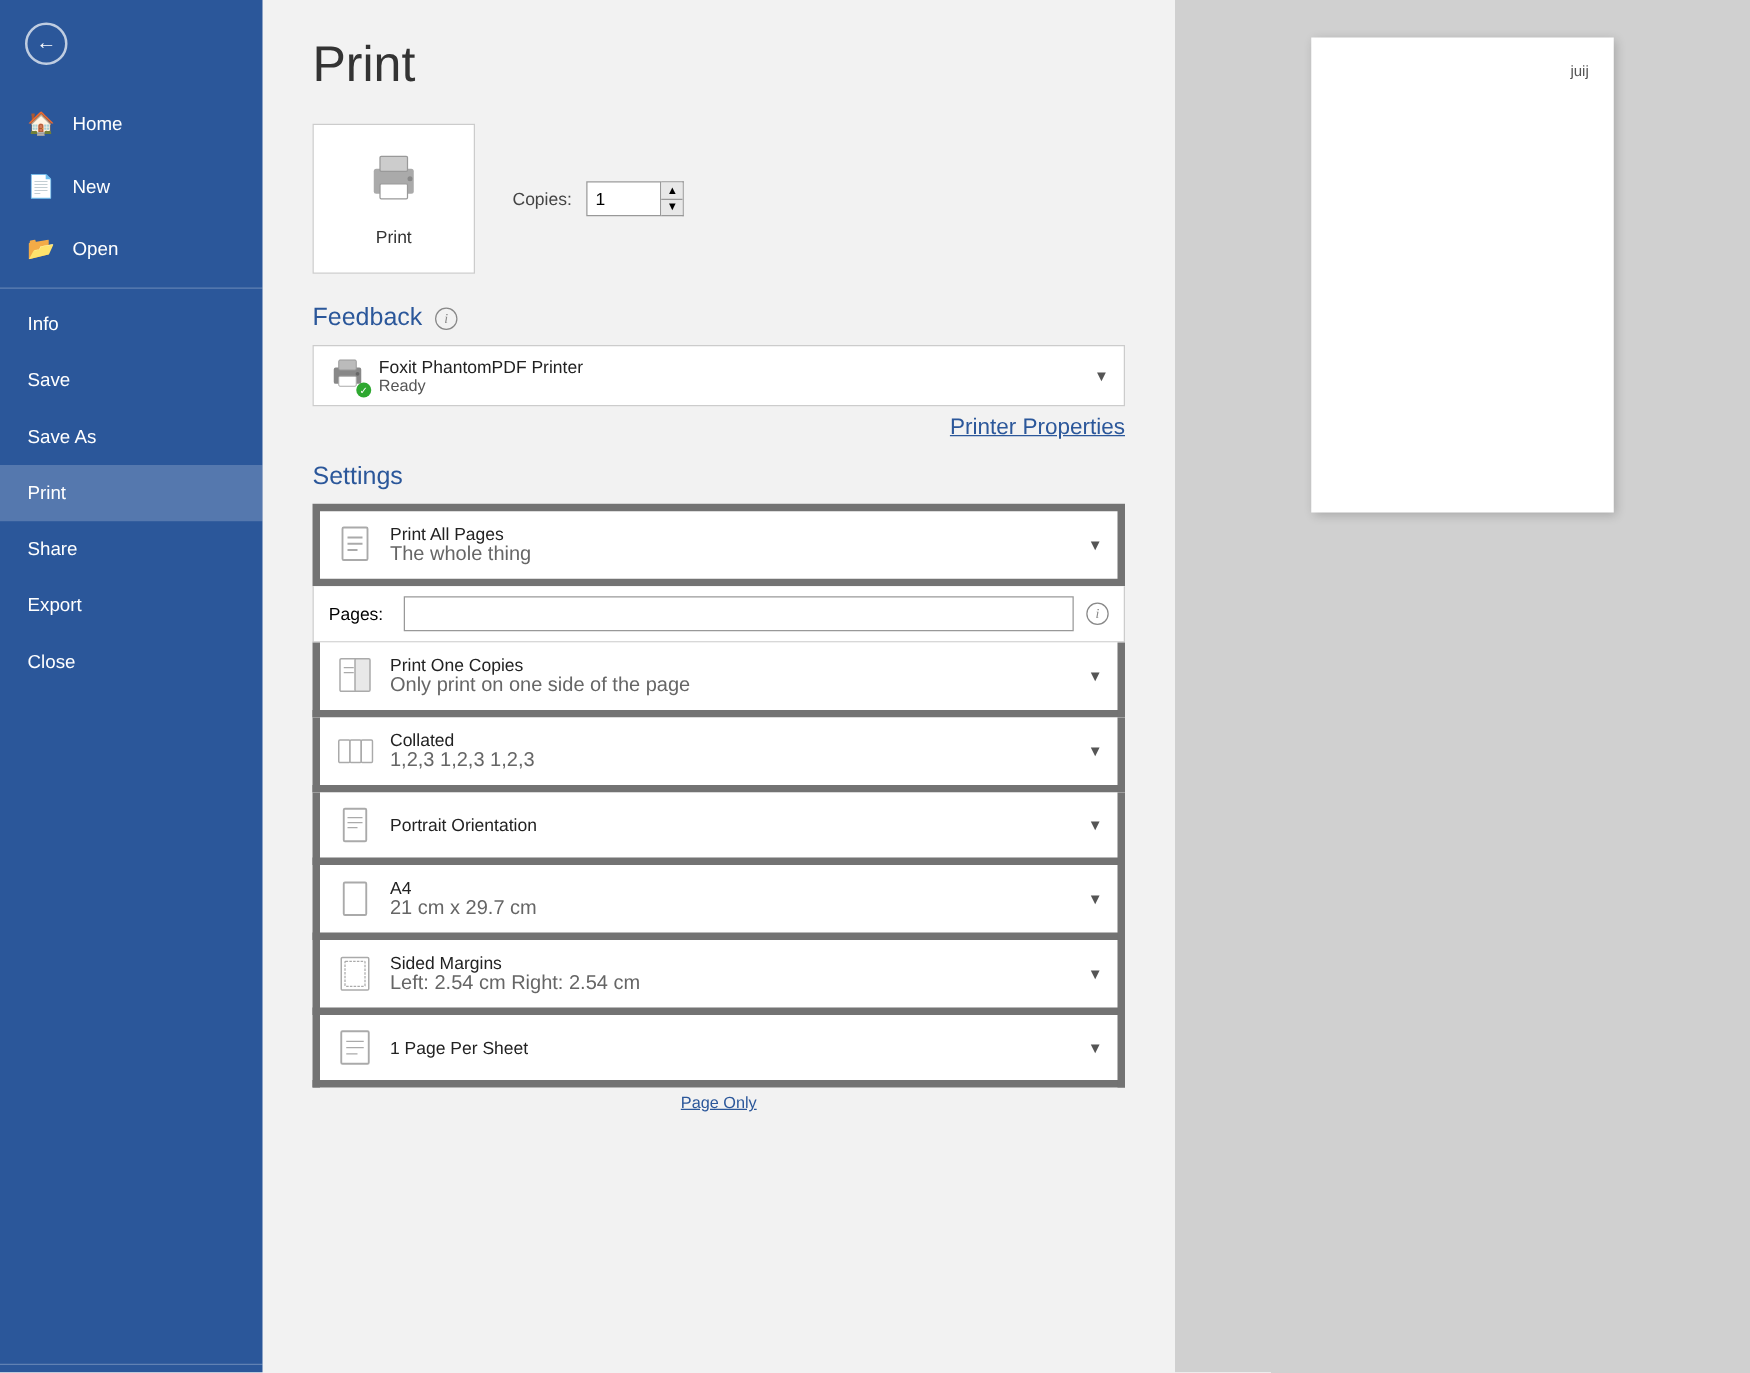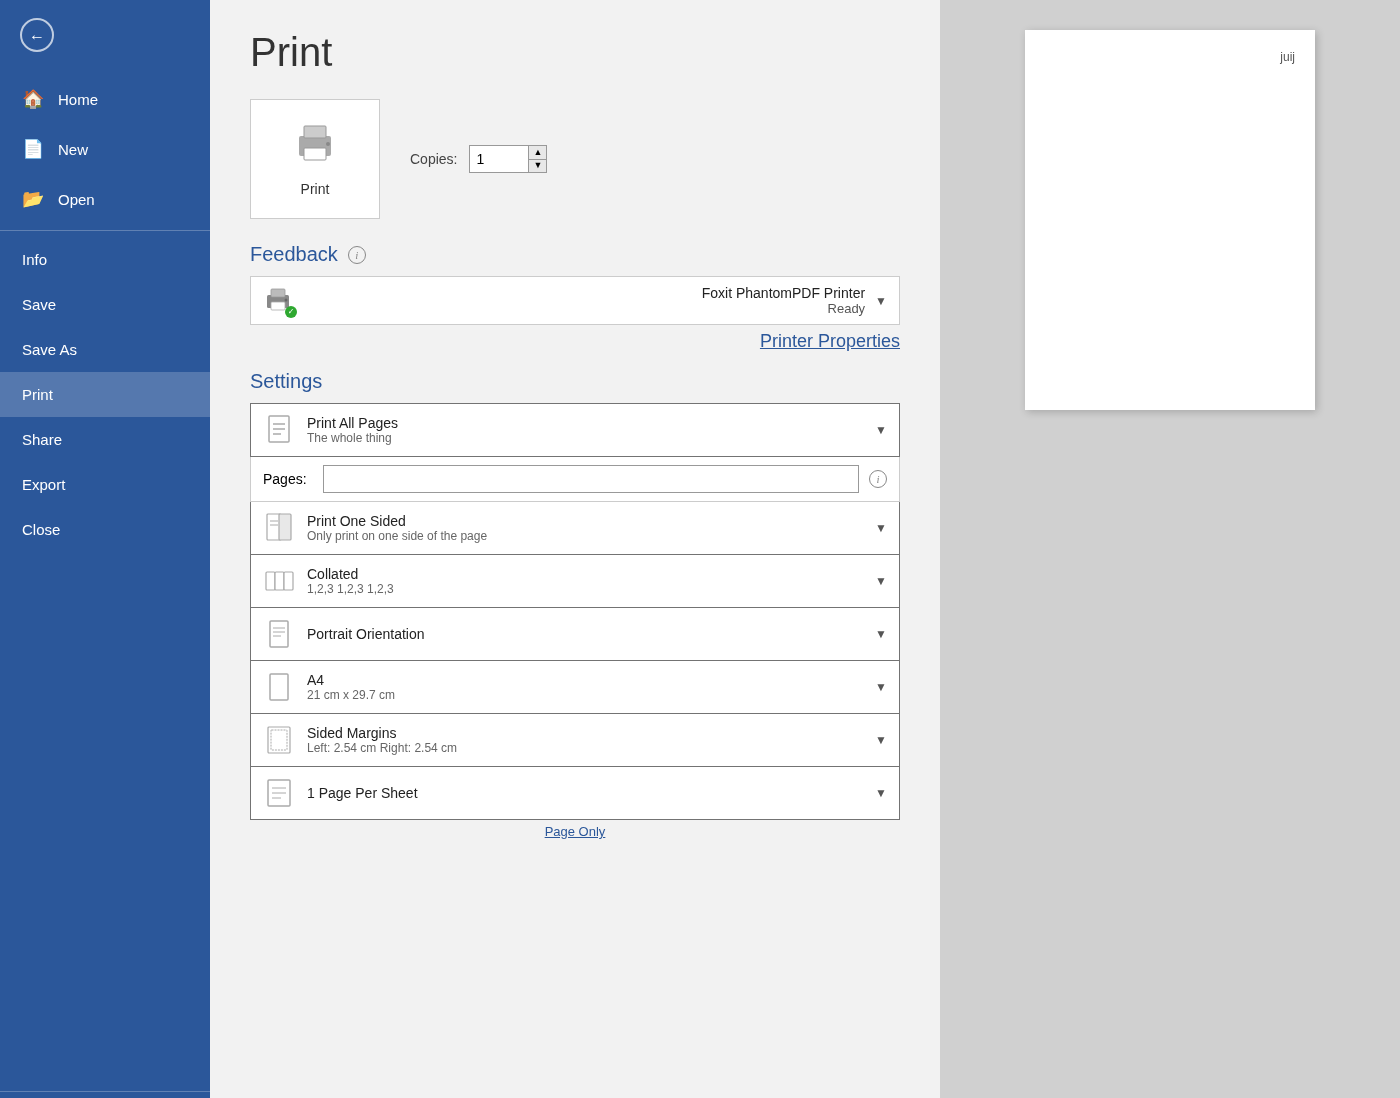--- a/index.html
+++ b/index.html
@@ -136,63 +136,63 @@
       position: relative;
       margin-bottom: 6px;
     }
     .printer-icon-wrap { position: relative; display: inline-block; }
     .printer-icon-wrap .check-badge {
       position: absolute; bottom: -2px; right: -4px;
       width: 12px; height: 12px; border-radius: 50%;
       background: #2ea830; color: white; font-size: 8px;
       display: flex; align-items: center; justify-content: center;
     }
-    .printer-info { flex: 1; text-align: right; }
+    .printer-info { flex: 1; }
     .printer-name { font-size: 14px; color: #222; }
     .printer-status { font-size: 13px; color: #555; }
     .dropdown-arrow { color: #555; font-size: 12px; }
     .printer-props-link {
       color: #2b579a; font-size: 18px; text-align: right;
       text-decoration: underline; cursor: pointer;
       margin-bottom: 18px; display: block;
     }
 
     
     .settings-row {
-      border: 1px solid #737373;
+      border: 6px solid #737373;
       background: white;
       display: flex; align-items: center;
       padding: 10px 12px;
       gap: 12px;
       cursor: pointer;
       margin-bottom: 0;
     }
     .settings-row + .settings-row { border-top: none; }
     .settings-icon { width: 32px; height: 32px; display: flex; align-items: center; justify-content: center; flex-shrink: 0; }
     .settings-text { flex: 1; }
     .settings-main { font-size: 14px; color: #222; }
-    .settings-sub { font-size: 12px; color: #666; }
+    .settings-sub { font-size: 16px; color: #666; }
     .settings-rows-wrap { margin-bottom: 0; }
     .pages-label { font-size: 14px; color: #000000; min-width: 50px; }
     .pages-input {
       flex: 1;
       height: 28px;
       border: 1px solid #999;
       padding: 2px 6px;
       font-size: 13px;
       outline: none;
     }
     .page-setup-link {
       color: #2b579a; font-size: 13px;
       text-decoration: underline; cursor: pointer;
       display: block; text-align: center; margin-top: 4px;
     }
     .preview-page {
       background: white;
-      width: 290px;
+      width: 242px;
       min-height: 380px;
       box-shadow: 2px 2px 8px rgba(0,0,0,0.2);
       padding: 38px;
       position: relative;
     }
     .preview-text {
       position: absolute;
       top: 20px; right: 20px;
       font-size: 12px; color: #555;
     }
@@ -355,21 +355,21 @@
       <div class="settings-row" style="border-top: none;">
         <div class="settings-icon">
           <svg width="28" height="32" viewBox="0 0 28 32" fill="none">
             <rect x="2" y="2" width="14" height="26" rx="1" fill="white" stroke="#aaa" stroke-width="1.2"></rect>
             <rect x="14" y="2" width="12" height="26" rx="1" fill="#e8e8e8" stroke="#aaa" stroke-width="1.2"></rect>
             <line x1="5" y1="9" x2="13" y2="9" stroke="#aaa" stroke-width="1"></line>
             <line x1="5" y1="13" x2="13" y2="13" stroke="#aaa" stroke-width="1"></line>
           </svg>
         </div>
         <div class="settings-text">
-          <div class="settings-main">Print One Sided</div>
+          <div class="settings-main">Print One Copies</div>
           <div class="settings-sub">Only print on one side of the page</div>
         </div>
         <span class="dropdown-arrow">▼</span>
       </div>
 
       <div class="settings-row" style="border-top: none;">
         <div class="settings-icon">
           <svg width="30" height="30" viewBox="0 0 30 30" fill="none">
             <rect x="2" y="6" width="9" height="18" rx="1" fill="white" stroke="#aaa" stroke-width="1.2"></rect>
             <rect x="11" y="6" width="9" height="18" rx="1" fill="white" stroke="#aaa" stroke-width="1.2"></rect>

